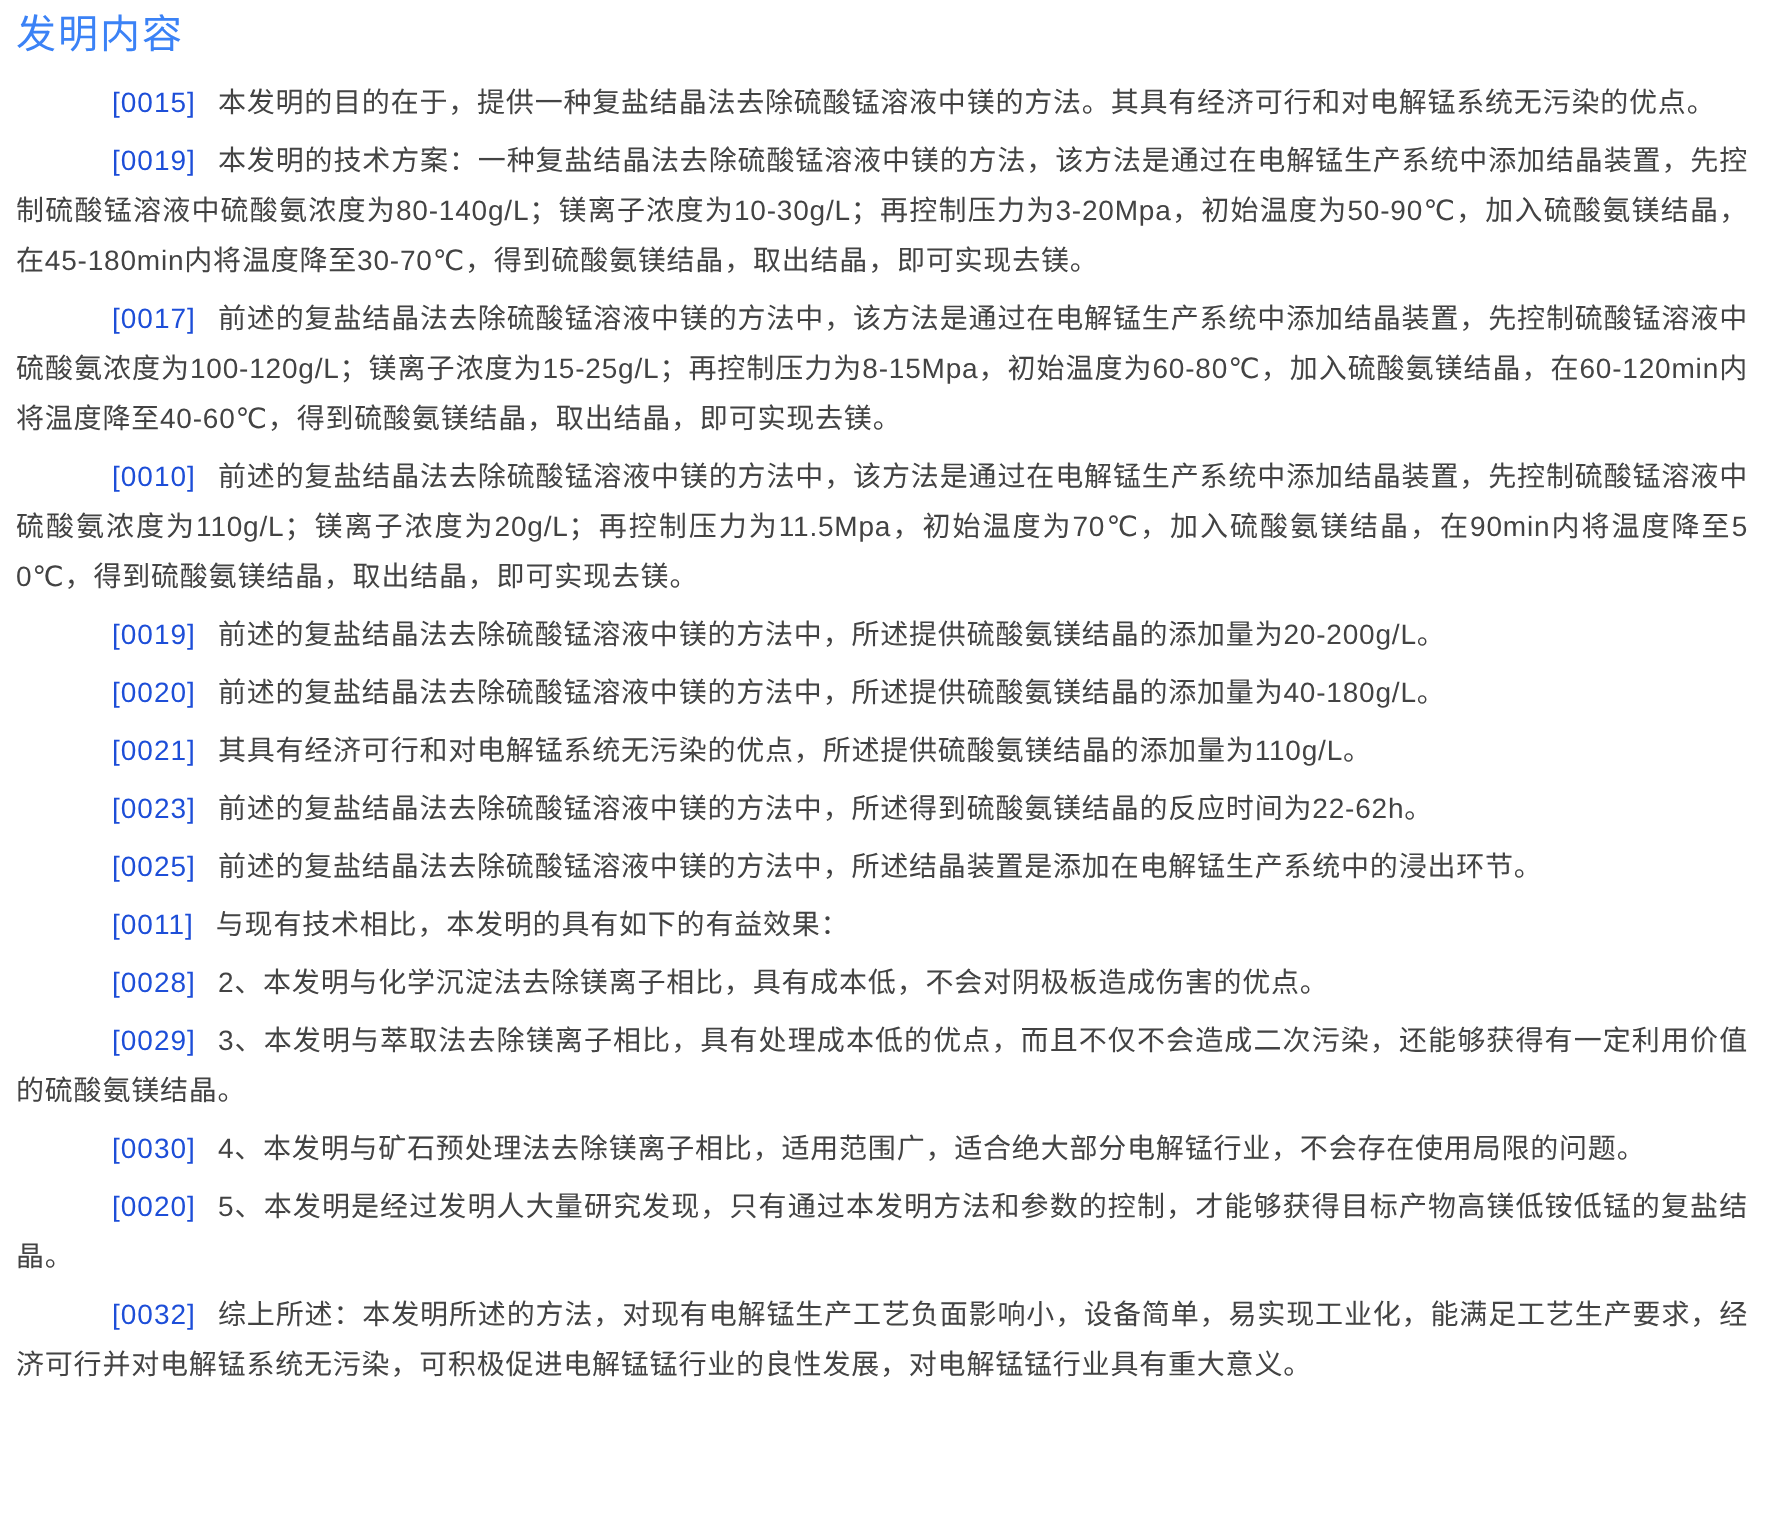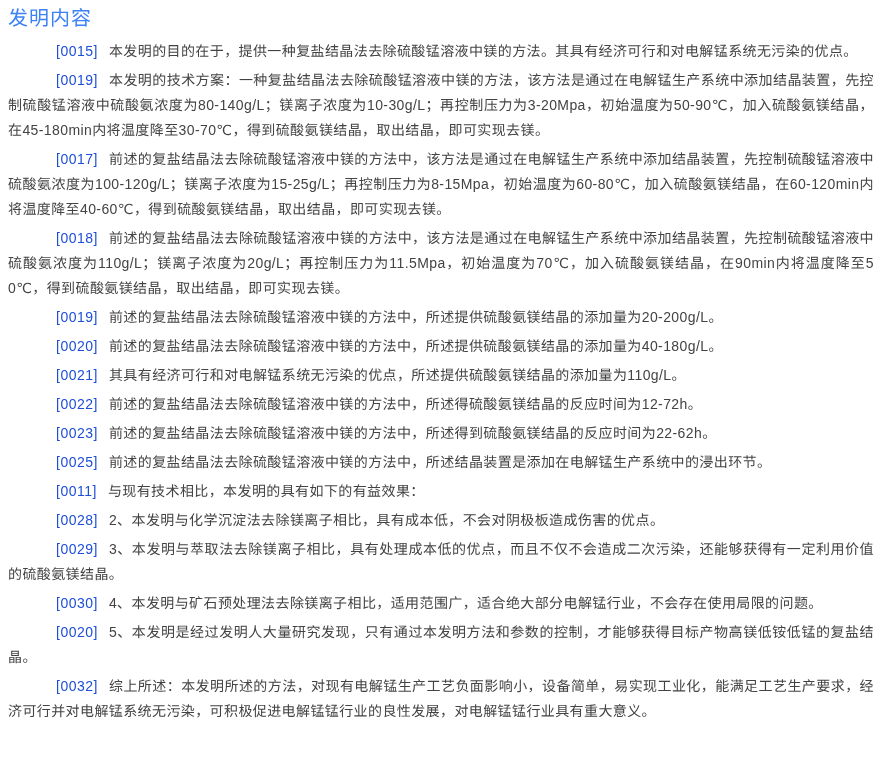--- a/index.html
+++ b/index.html
@@ -58,38 +58,35 @@
 
   <p class="para">
     <span class="pnum">[0019]</span><span class="ptext">本发明的技术方案：一种复盐结晶法去除硫酸锰溶液中镁的方法，该方法是通过在电解锰生产系统中添加结晶装置，先控制硫酸锰溶液中硫酸氨浓度为80-140g/L；镁离子浓度为10-30g/L；再控制压力为3-20Mpa，初始温度为50-90℃，加入硫酸氨镁结晶，在45-180min内将温度降至30-70℃，得到硫酸氨镁结晶，取出结晶，即可实现去镁。</span>
   </p>
 
   <p class="para">
     <span class="pnum">[0017]</span><span class="ptext">前述的复盐结晶法去除硫酸锰溶液中镁的方法中，该方法是通过在电解锰生产系统中添加结晶装置，先控制硫酸锰溶液中硫酸氨浓度为100-120g/L；镁离子浓度为15-25g/L；再控制压力为8-15Mpa，初始温度为60-80℃，加入硫酸氨镁结晶，在60-120min内将温度降至40-60℃，得到硫酸氨镁结晶，取出结晶，即可实现去镁。</span>
   </p>
 
   <p class="para">
-    <span class="pnum">[0018]</span><span class="ptext">前述的复盐结晶法去除硫酸锰溶液中镁的方法中，该方法是通过在电解锰生产系统中添加结晶装置，先控制硫酸锰溶液中硫酸氨浓度为110g/L；镁离子浓度为20g/L；再控制压力为11.5Mpa，初始温度为70℃，加入硫酸氨镁结晶，在90min内将温度降至50℃，得到硫酸氨镁结晶，取出结晶，即可实现去镁。</span>
+    <span class="pnum">[0010]</span><span class="ptext">前述的复盐结晶法去除硫酸锰溶液中镁的方法中，该方法是通过在电解锰生产系统中添加结晶装置，先控制硫酸锰溶液中硫酸氨浓度为110g/L；镁离子浓度为20g/L；再控制压力为11.5Mpa，初始温度为70℃，加入硫酸氨镁结晶，在90min内将温度降至50℃，得到硫酸氨镁结晶，取出结晶，即可实现去镁。</span>
   </p>
 
   <p class="para">
     <span class="pnum">[0019]</span><span class="ptext">前述的复盐结晶法去除硫酸锰溶液中镁的方法中，所述提供硫酸氨镁结晶的添加量为20-200g/L。</span>
   </p>
 
   <p class="para">
     <span class="pnum">[0020]</span><span class="ptext">前述的复盐结晶法去除硫酸锰溶液中镁的方法中，所述提供硫酸氨镁结晶的添加量为40-180g/L。</span>
   </p>
 
   <p class="para">
     <span class="pnum">[0021]</span><span class="ptext">其具有经济可行和对电解锰系统无污染的优点，所述提供硫酸氨镁结晶的添加量为110g/L。</span>
   </p>
 
-  <p class="para">
-    <span class="pnum">[0022]</span><span class="ptext">前述的复盐结晶法去除硫酸锰溶液中镁的方法中，所述得硫酸氨镁结晶的反应时间为12-72h。</span>
-  </p>
 
   <p class="para">
     <span class="pnum">[0023]</span><span class="ptext">前述的复盐结晶法去除硫酸锰溶液中镁的方法中，所述得到硫酸氨镁结晶的反应时间为22-62h。</span>
   </p>
 
 
   <p class="para">
     <span class="pnum">[0025]</span><span class="ptext">前述的复盐结晶法去除硫酸锰溶液中镁的方法中，所述结晶装置是添加在电解锰生产系统中的浸出环节。</span>
   </p>
 

